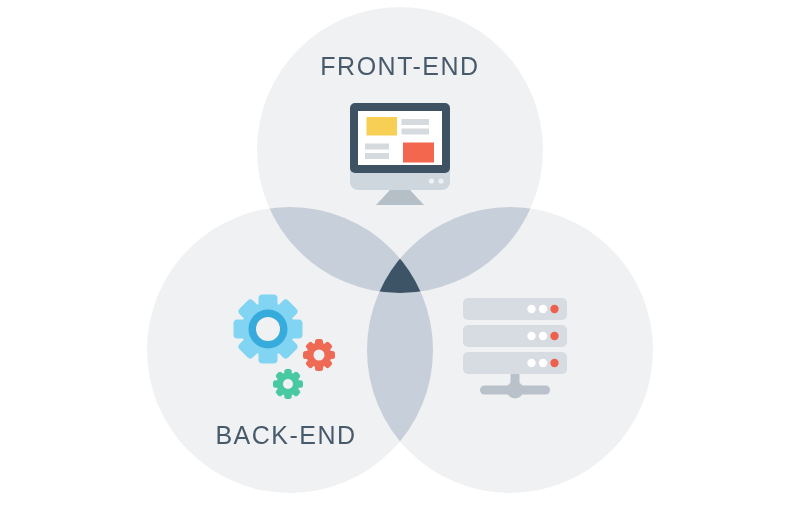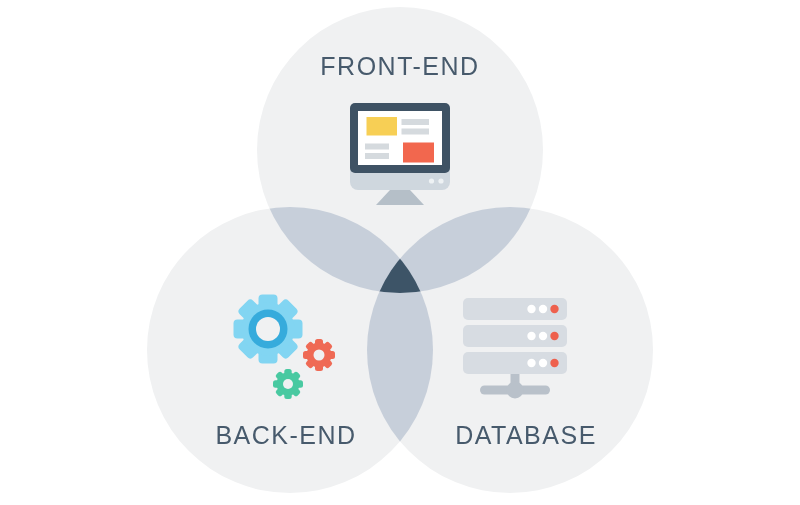--- a/index.html
+++ b/index.html
@@ -157,14 +157,13 @@
         <rect class="srv-bar" x="463" y="352" width="104" height="22" rx="5"></rect>
         <circle class="srv-dot-w" cx="531.5" cy="363" r="4.2"></circle>
         <circle class="srv-dot-w" cx="543" cy="363" r="4.2"></circle>
         <circle class="srv-dot-r" cx="554.5" cy="363" r="4.2"></circle>
       </g>
     </g>
   </svg>
 
   <div class="set-label" style="left:290px; top:52px;">FRONT-END</div>
   <div class="set-label" style="left:176px; top:421px;">BACK-END</div>
-  <div class="set-label" style="left:416px; top:421px;">DATABASE</div>
 </div>
 
 </body></html>

